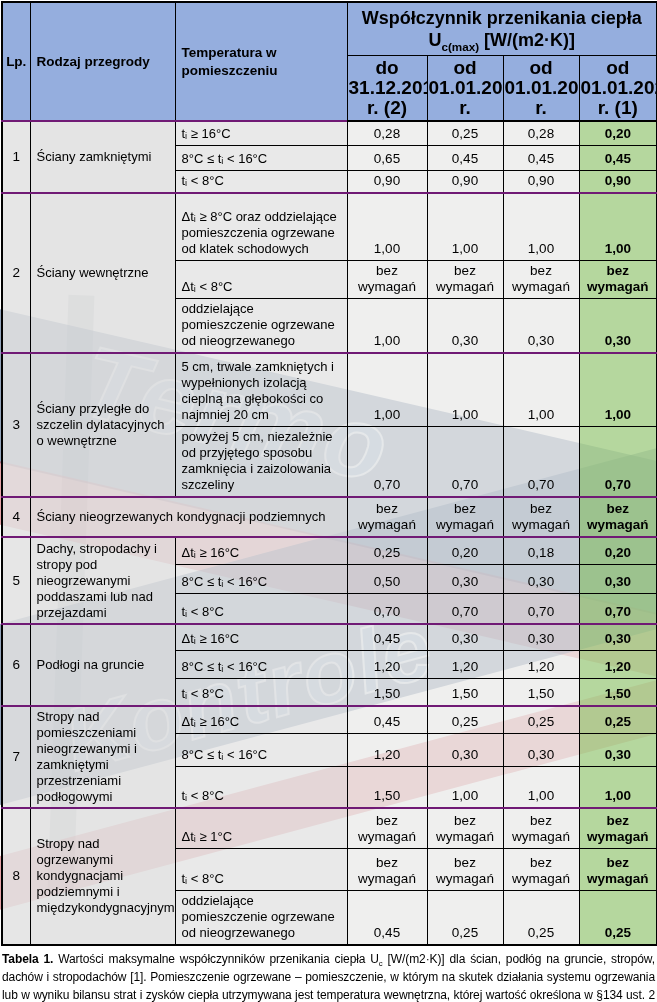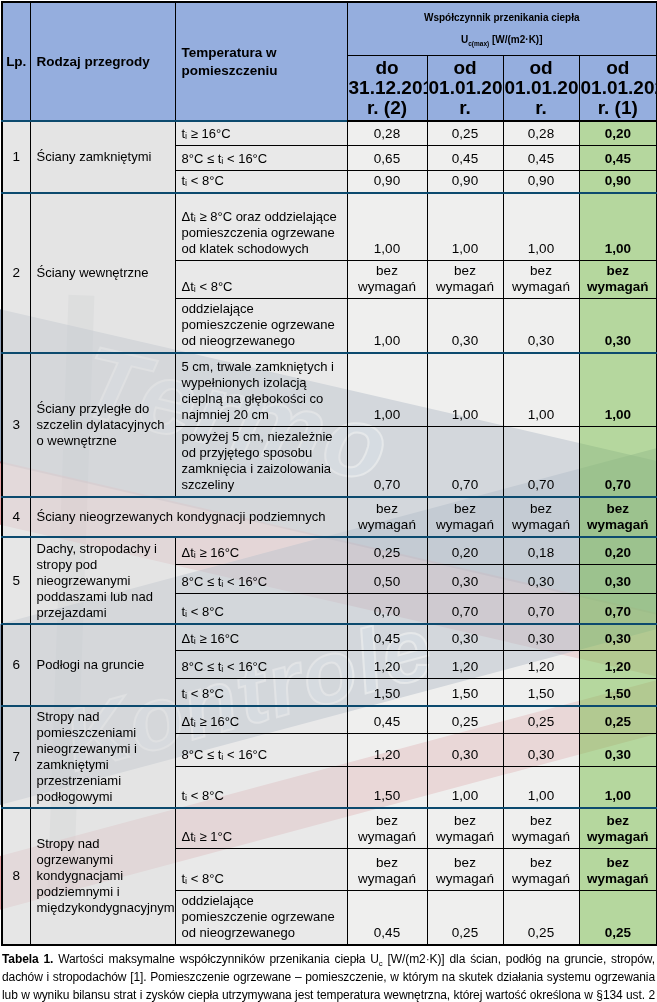--- a/index.html
+++ b/index.html
@@ -23,23 +23,23 @@
   .wm-kontrole{left:55px;top:700px;font-size:88px;transform:rotate(-15deg);transform-origin:left top;}
 
   
   table{position:relative;z-index:2;border-collapse:collapse;table-layout:fixed;
         width:655px;margin:1px 0 0 1px;border:2px solid #000;
         font-size:13px;line-height:16px;}
   td,th{border:1px solid #000;overflow:hidden;}
   thead th{background:rgba(143,170,220,0.95);font-weight:bold;vertical-align:middle;}
   th.hdr-lp{text-align:center;font-size:13.5px;}
   th.left{text-align:left;padding:2px 6px;font-size:13.5px;line-height:18px;}
-  th.u-head{text-align:center;font-size:10px;line-height:22px;padding:4px 2px;}
+  th.u-head{text-align:center;font-size:18px;line-height:22px;padding:4px 2px;}
   th.period{text-align:center;font-size:19px;line-height:20px;white-space:pre-line;padding:2px 1px;}
-  tr.gs td{border-top:2px solid #0c4a6e;}
+  tr.gs td{border-top:2px solid #701a75;}
   thead tr.h2 th{border-bottom:2px solid #000;}
   td.lp{background:rgba(226,226,226,0.86);text-align:center;vertical-align:middle;font-size:13.5px;}
   td.rodzaj{background:rgba(224,224,224,0.86);text-align:left;vertical-align:middle;
             padding:2px 4px 2px 6px;}
   td.cond{background:rgba(227,227,227,0.80);text-align:left;vertical-align:bottom;
           padding:2px 4px 3px 6px;}
   td.val{background:rgba(233,233,232,0.74);text-align:center;vertical-align:bottom;
          padding:0 2px 3px;white-space:pre-line;font-size:13.5px;}
   td.green{background:rgba(168,208,141,0.85);font-weight:bold;}
   sub{font-size:65%;line-height:0;}

